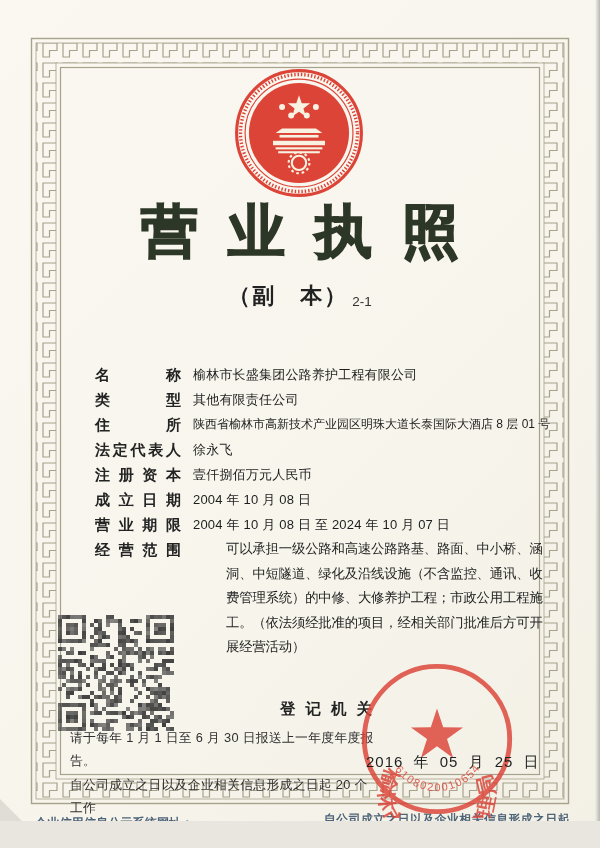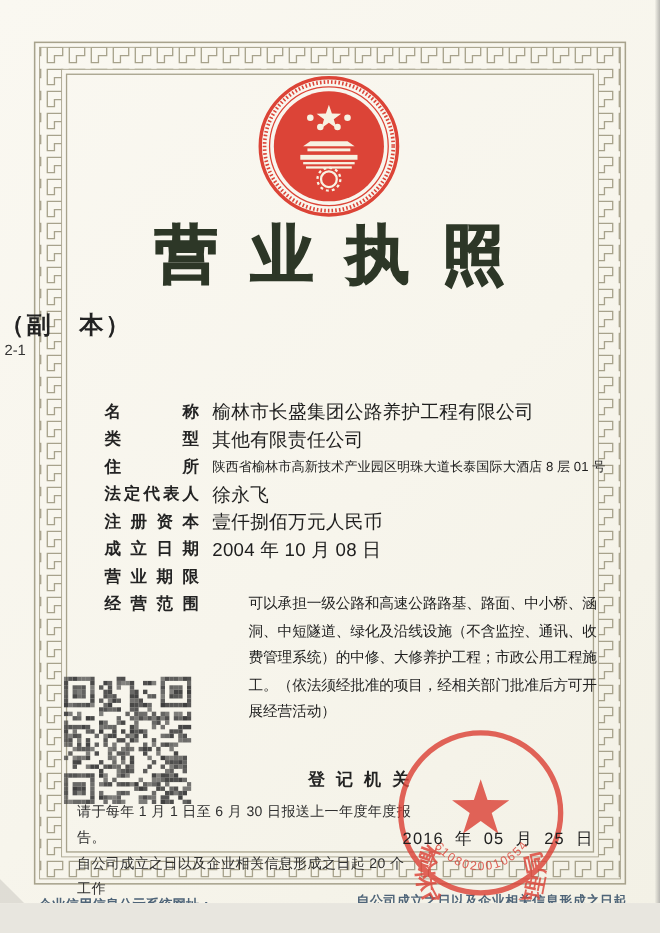--- a/index.html
+++ b/index.html
@@ -21,39 +21,38 @@
   .emblem{position:absolute;left:233px;top:68px;width:132px;height:130px;}
 
   .title{
     position:absolute;left:0;right:0;top:194px;text-align:center;
     font-size:57px;font-weight:900;color:#2d3727;
     letter-spacing:30px;padding-left:30px;
     -webkit-text-stroke:1.6px #2d3727;
   }
   .subtitle{
     position:absolute;left:0;right:0;top:281px;
-    display:flex;justify-content:center;align-items:flex-start;
+    display:flex;justify-content:center;align-items:flex-end;
     color:#222;
-    flex-direction:column;
   }
   .subtitle .paren{font-size:22px;font-weight:700;letter-spacing:2px;}
   .subtitle .copy{font-size:13.5px;margin-left:4px;margin-bottom:2px;color:#333;}
 
   .credit{position:absolute;left:294px;top:309px;white-space:nowrap;}
   .credit .lab{font-size:13.8px;color:#3a3a3a;font-weight:600;}
   .credit .val{font-size:13px;letter-spacing:-0.2px;color:#333;margin-left:5px;}
 
   .fields{position:absolute;left:95px;top:362px;width:434px;}
   .row{display:flex;align-items:flex-start;}
   .label{
     flex:0 0 86px;margin-right:12px;
     font-size:15px;font-weight:700;color:#232323;line-height:25px;
   }
   .js-justify{display:flex;justify-content:space-between;}
-  .value{font-size:17px;color:#1e1e1e;line-height:25px;letter-spacing:.2px;}
+  .value{font-size:13px;color:#1e1e1e;line-height:25px;letter-spacing:.2px;}
   .value.small{font-size:12px;white-space:nowrap;letter-spacing:0;}
   .value.scope{font-size:13.4px;letter-spacing:-0.2px;margin-right:-14px;line-height:24.6px;margin-left:33px;}
 
   .qr{position:absolute;left:58px;top:615px;width:116px;height:116px;}
 
   .registrar{
     position:absolute;left:280px;top:699px;width:92px;
     font-size:15.5px;font-weight:700;color:#232323;
   }
   .notes{position:absolute;left:70px;top:726px;width:310px;}
@@ -175,20 +174,21 @@
         </span>
       <span class="value">2004 年 10 月 08 日</span>
     </div>
     <div class="row">
       <span class="label js-justify">
           <span>营</span>
           <span>业</span>
           <span>期</span>
           <span>限</span>
         </span>
+      <span class="value">2004 年 10 月 08 日 至 2024 年 10 月 07 日</span>
     </div>
     <div class="row">
       <span class="label js-justify">
           <span>经</span>
           <span>营</span>
           <span>范</span>
           <span>围</span>
         </span>
       <span class="value scope">可以承担一级公路和高速公路路基、路面、中小桥、涵洞、中短隧道、绿化及沿线设施（不含监控、通讯、收费管理系统）的中修、大修养护工程；市政公用工程施工。（依法须经批准的项目，经相关部门批准后方可开展经营活动）</span>
     </div>

